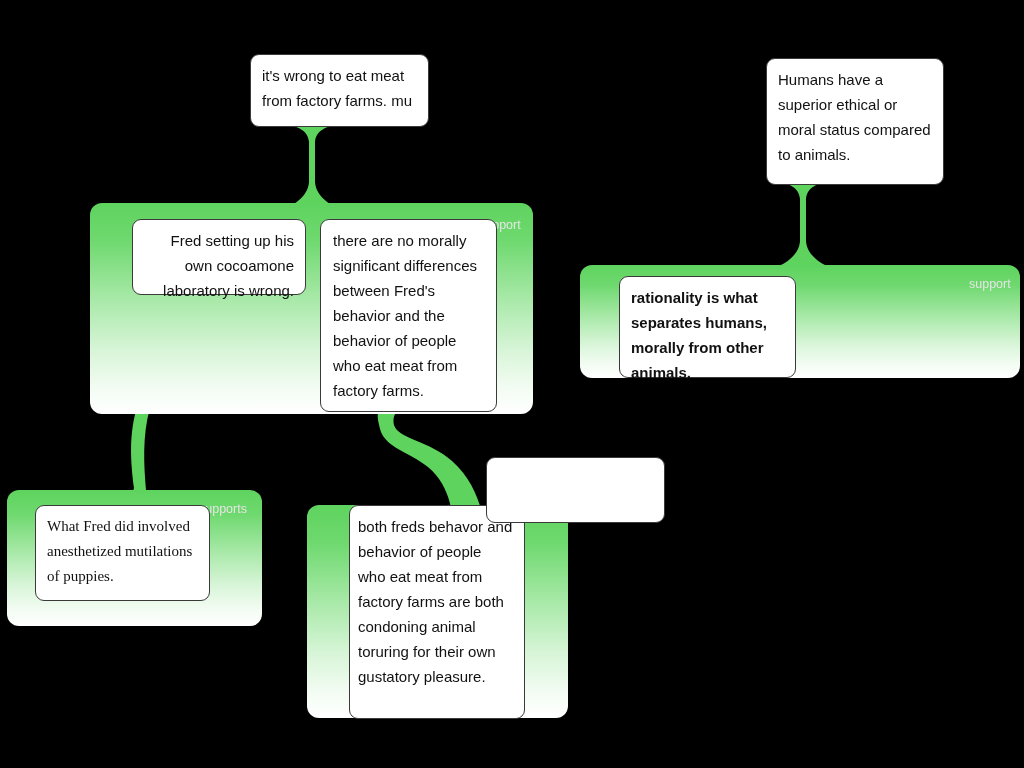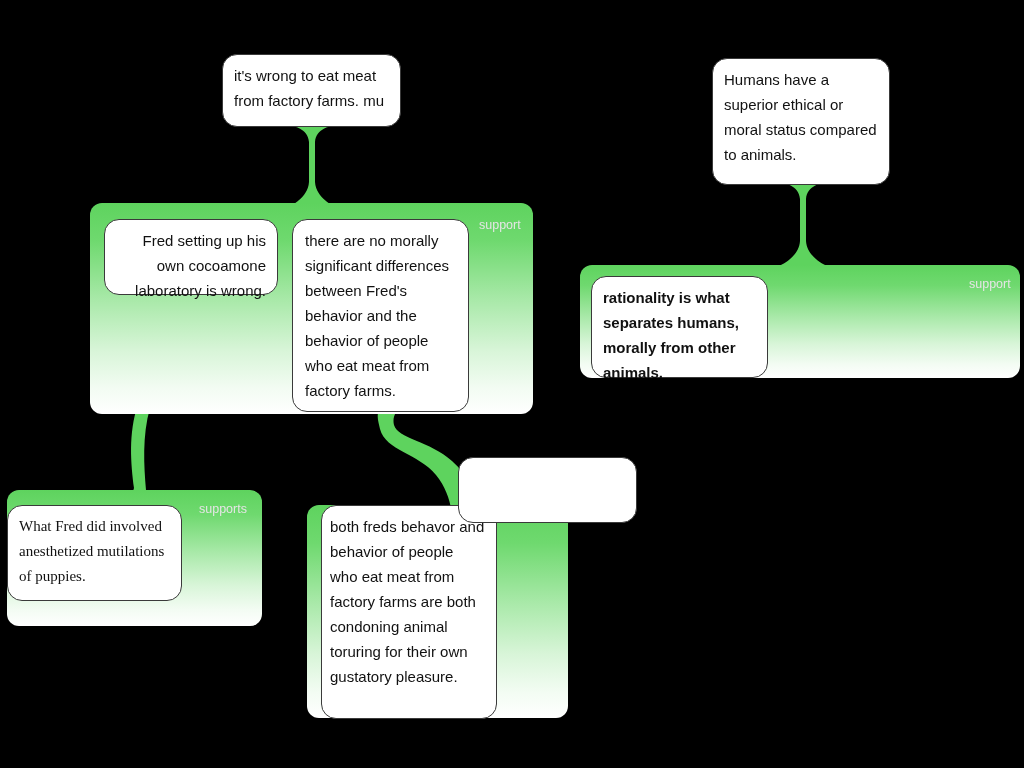--- a/index.html
+++ b/index.html
@@ -14,29 +14,30 @@
     background: #000000;
     overflow: hidden;
     font-family: "Liberation Sans", sans-serif;
   }
 
   
   .card {
     position: absolute;
     background: #ffffff;
     border: 1px solid #3a3a3a;
-    border-radius: 15px;
+    border-radius: 9px;
     box-sizing: border-box;
     padding: 8px 11px 9px 11px;
     color: #111111;
     font-size: 15px;
     line-height: 25px;
     font-family: "Liberation Sans", sans-serif;
     white-space: pre-line;
     z-index: 30;
+    margin-left: 28px;
   }
 
   
   .support-box {
     position: absolute;
     border-radius: 12px;
     box-sizing: border-box;
     background: linear-gradient(to bottom, #5ed35e 0%, #6fd96f 18%, #a9e9a9 46%, #d8f5d8 70%, #f3fcf3 88%, #ffffff 100%);
     z-index: 10;
   }
@@ -119,18 +120,18 @@
 
   <div class="connector" style="left:779px; top:183px; width:48px; height:84px;">
     <svg width="48" height="84" viewBox="0 0 48 84">
       <path d="M4,0 C4,0 20,2 21,16 L21,58 C20,74 2,82 2,82 L46,82 C46,82 28,74 27,58 L27,16 C28,2 44,0 44,0 Z" fill="#5ed35e"></path>
     </svg>
   </div>
 
   <div class="support-box" style="left:580px; top:265px; width:440px; height:113px;"></div>
   <div class="support-label" style="left:969px; top:277px; width:55px;">support</div>
 
-  <div class="card" style="left:712px; top:58px; width:178px; height:127px;">Humans have a superior ethical or moral status compared to animals.</div>
+  <div class="card" style="left:738px; top:58px; width:178px; height:127px;">Humans have a superior ethical or moral status compared to animals.</div>
 
   <div class="card" style="left:591px; top:276px; width:177px; height:102px;font-weight:bold;">rationality is what separates humans, morally from other animals.</div>
 
 
 </div>
 
 </body></html>

